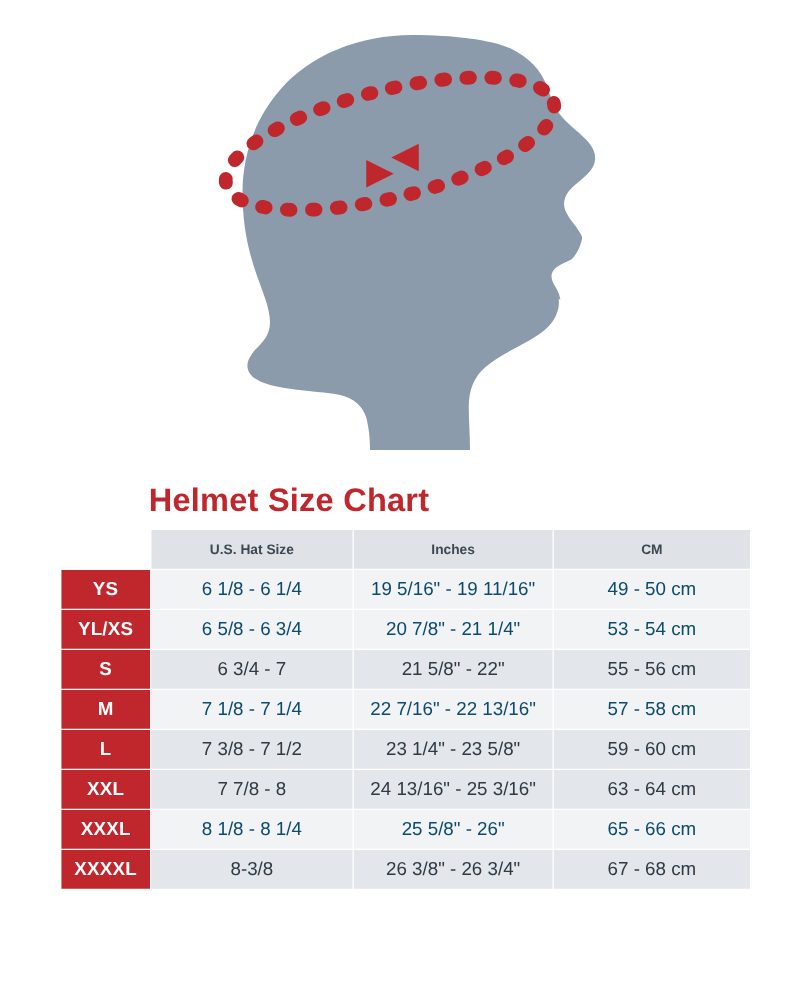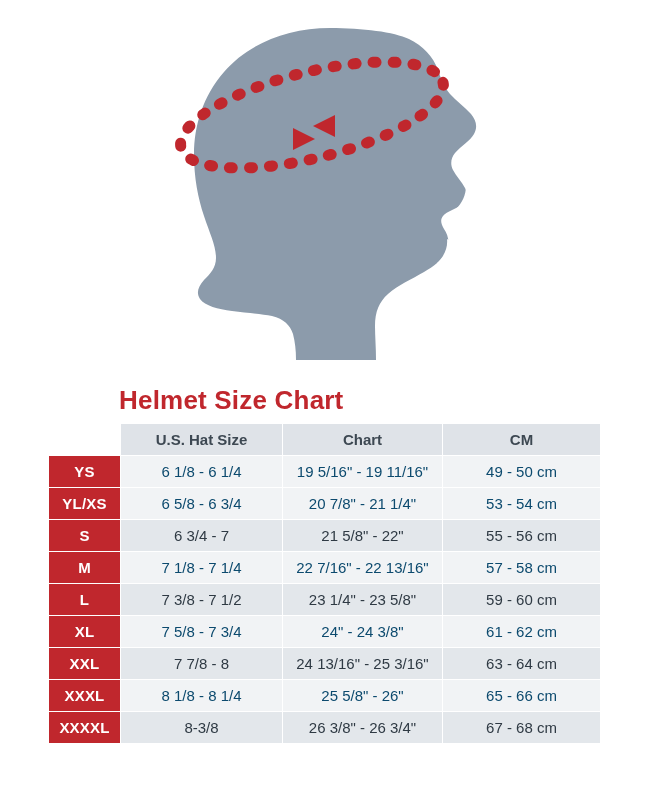--- a/index.html
+++ b/index.html
@@ -62,21 +62,21 @@
     padding: 0 4px;
     font-size: 15px;
     text-align: center;
     vertical-align: middle;
     border: 1px solid #ffffff;
   }
   #size-table thead th {
     background: #dfe3e8;
     color: #3d4852;
     font-weight: bold;
-    font-size: 15px;
+    font-size: 11px;
   }
   #size-table thead th.corner {
     background: #ffffff;
     border: 1px solid #ffffff;
   }
   td.row-label {
     background: #c0272d;
     color: #ffffff;
     font-weight: bold;
     font-size: 13px;
@@ -147,21 +147,21 @@
     <colgroup>
       <col class="c-label">
       <col class="c-hat">
       <col class="c-in">
       <col class="c-cm">
     </colgroup>
     <thead>
       <tr>
         <th class="corner"></th>
         <th>U.S. Hat Size</th>
-        <th>Chart</th>
+        <th>Inches</th>
         <th>CM</th>
       </tr>
     </thead>
     <tbody>
       <tr class="odd">
         <td class="row-label">YS</td>
         <td class="data">6 1/8 - 6 1/4</td>
         <td class="data">19 5/16" - 19 11/16"</td>
         <td class="data">49 - 50 cm</td>
       </tr>
@@ -182,26 +182,20 @@
         <td class="data">7 1/8 - 7 1/4</td>
         <td class="data">22 7/16" - 22 13/16"</td>
         <td class="data">57 - 58 cm</td>
       </tr>
       <tr class="even">
         <td class="row-label">L</td>
         <td class="data">7 3/8 - 7 1/2</td>
         <td class="data">23 1/4" - 23 5/8"</td>
         <td class="data">59 - 60 cm</td>
       </tr>
-      <tr class="odd">
-        <td class="row-label">XL</td>
-        <td class="data">7 5/8 - 7 3/4</td>
-        <td class="data">24" - 24 3/8"</td>
-        <td class="data">61 - 62 cm</td>
-      </tr>
       <tr class="even">
         <td class="row-label">XXL</td>
         <td class="data">7 7/8 - 8</td>
         <td class="data">24 13/16" - 25 3/16"</td>
         <td class="data">63 - 64 cm</td>
       </tr>
       <tr class="odd">
         <td class="row-label">XXXL</td>
         <td class="data">8 1/8 - 8 1/4</td>
         <td class="data">25 5/8" - 26"</td>

